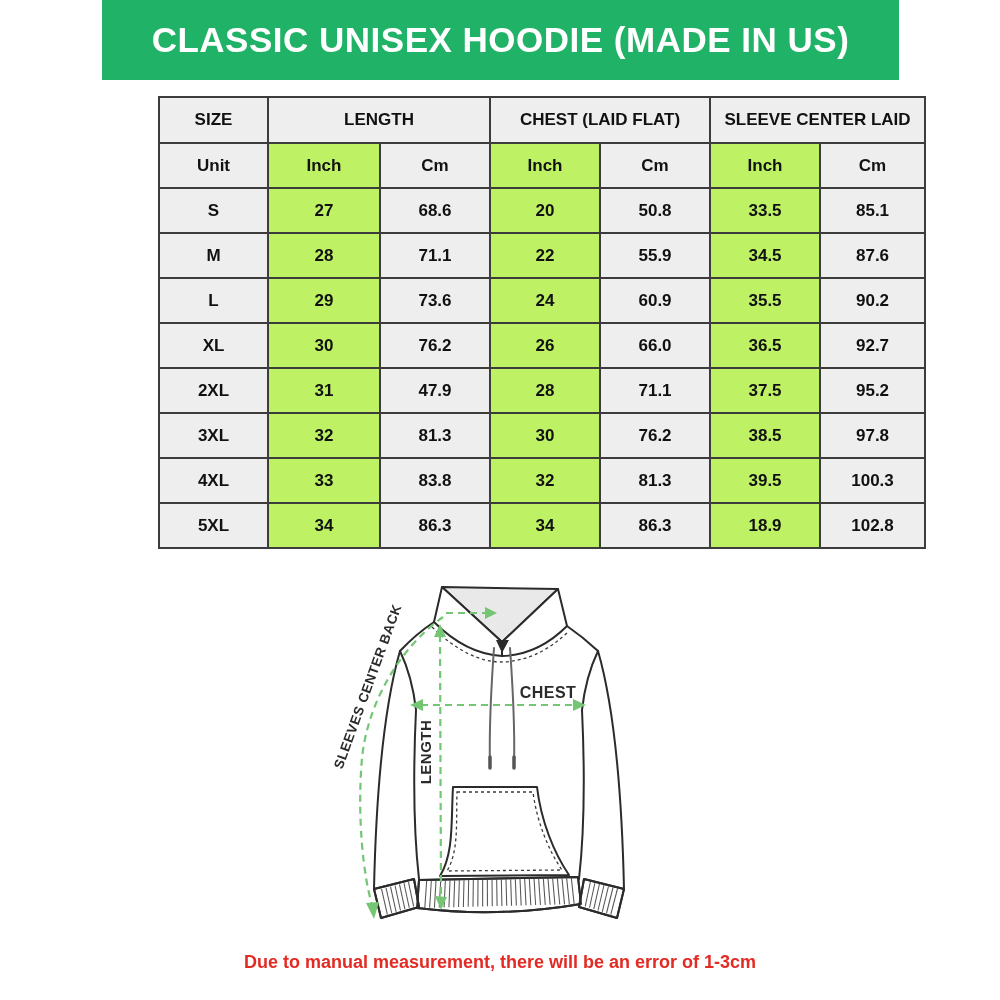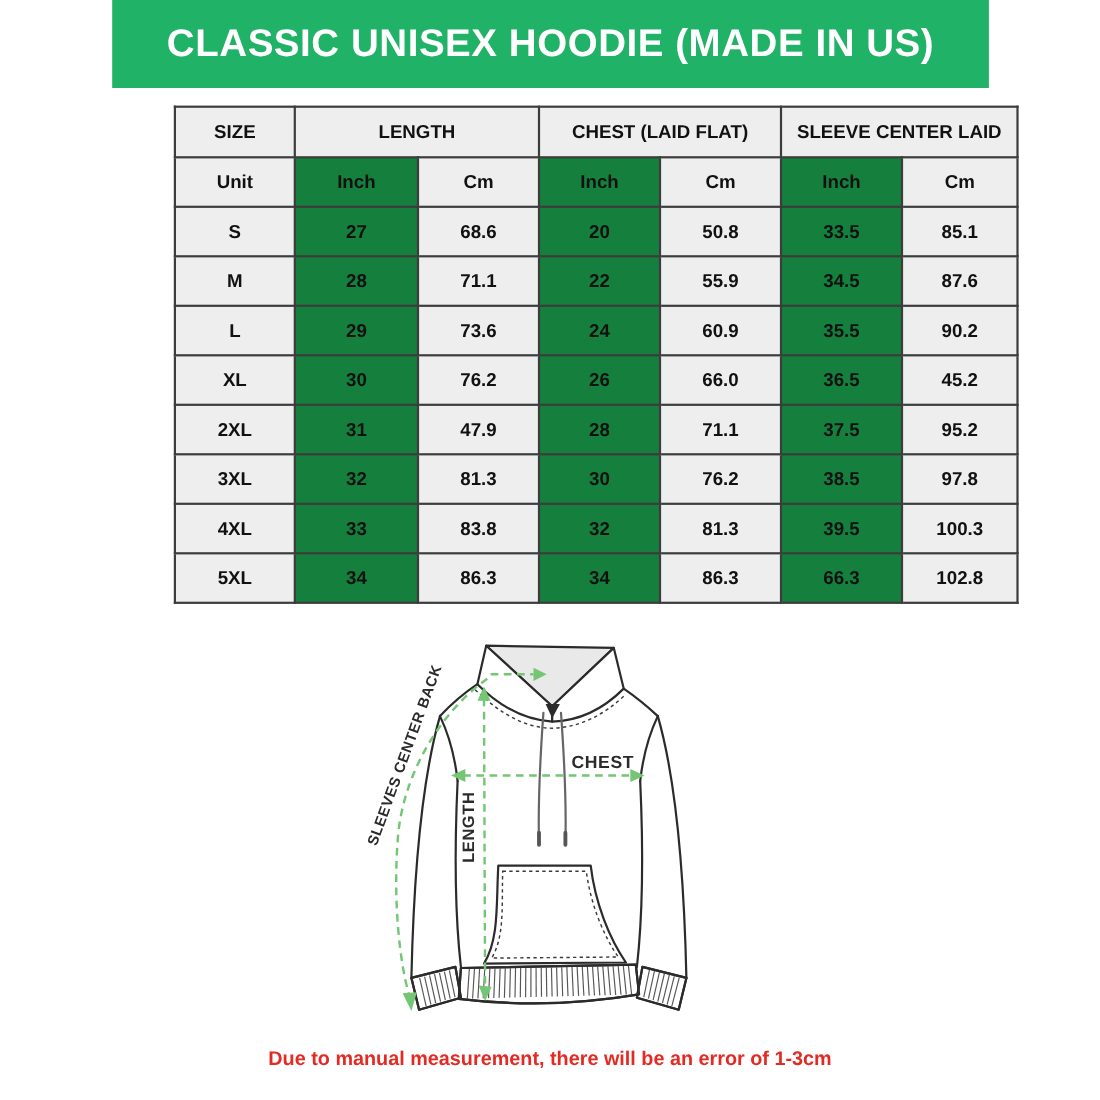--- a/index.html
+++ b/index.html
@@ -32,21 +32,21 @@
   }
   .size-table th,.size-table td{
     border:2px solid var(--border-col);
     text-align:center;vertical-align:middle;
     height:45px;font-size:17px;font-weight:bold;color:#111;
     background:#ffffff;
   }
   .size-table .grp{background:var(--cell-gray);height:46px;}
   .size-table .col-size{background:var(--cell-gray);}
   .size-table .col-cm{background:var(--cell-gray);}
-  .size-table .col-inch{background:#15803d;}
+  .size-table .col-inch{background:#bef264;}
 
   
   .diagram{position:absolute;left:330px;top:560px;width:340px;height:390px;text-align:right;}
   .diagram svg{display:block;}
   .outline{fill:none;stroke:var(--line-dark);stroke-width:2;stroke-linecap:round;stroke-linejoin:round;}
   .fillwhite{fill:#ffffff;stroke:var(--line-dark);stroke-width:2;stroke-linejoin:round;}
   .fillgray{fill:#e9e9e9;stroke:var(--line-dark);stroke-width:2;stroke-linejoin:round;}
   .stitch{fill:none;stroke:#3a3a3a;stroke-width:1.3;stroke-dasharray:3,3;}
   .cord{fill:none;stroke:#666;stroke-width:2;stroke-linecap:round;}
   .aglet{stroke:#555;stroke-width:3.5;stroke-linecap:round;}
@@ -126,21 +126,21 @@
           <td class="col-inch">35.5</td>
           <td class="col-cm">90.2</td>
         </tr>
         <tr>
           <td class="col-size">XL</td>
           <td class="col-inch">30</td>
           <td class="col-cm">76.2</td>
           <td class="col-inch">26</td>
           <td class="col-cm">66.0</td>
           <td class="col-inch">36.5</td>
-          <td class="col-cm">45.2</td>
+          <td class="col-cm">92.7</td>
         </tr>
         <tr>
           <td class="col-size">2XL</td>
           <td class="col-inch">31</td>
           <td class="col-cm">47.9</td>
           <td class="col-inch">28</td>
           <td class="col-cm">71.1</td>
           <td class="col-inch">37.5</td>
           <td class="col-cm">95.2</td>
         </tr>
@@ -161,21 +161,21 @@
           <td class="col-cm">81.3</td>
           <td class="col-inch">39.5</td>
           <td class="col-cm">100.3</td>
         </tr>
         <tr>
           <td class="col-size">5XL</td>
           <td class="col-inch">34</td>
           <td class="col-cm">86.3</td>
           <td class="col-inch">34</td>
           <td class="col-cm">86.3</td>
-          <td class="col-inch">66.3</td>
+          <td class="col-inch">18.9</td>
           <td class="col-cm">102.8</td>
         </tr>
       </tbody>
   </table>
 
   <div class="diagram">
     <svg viewBox="0 0 340 390" width="340" height="390">
 
       <path class="fillgray" d="M112,27 L228,29 L172,82 Z"></path>
       <path class="fillwhite" d="M112,27 L104,62 Q136,94 172,96 L172,82 Z"></path>

